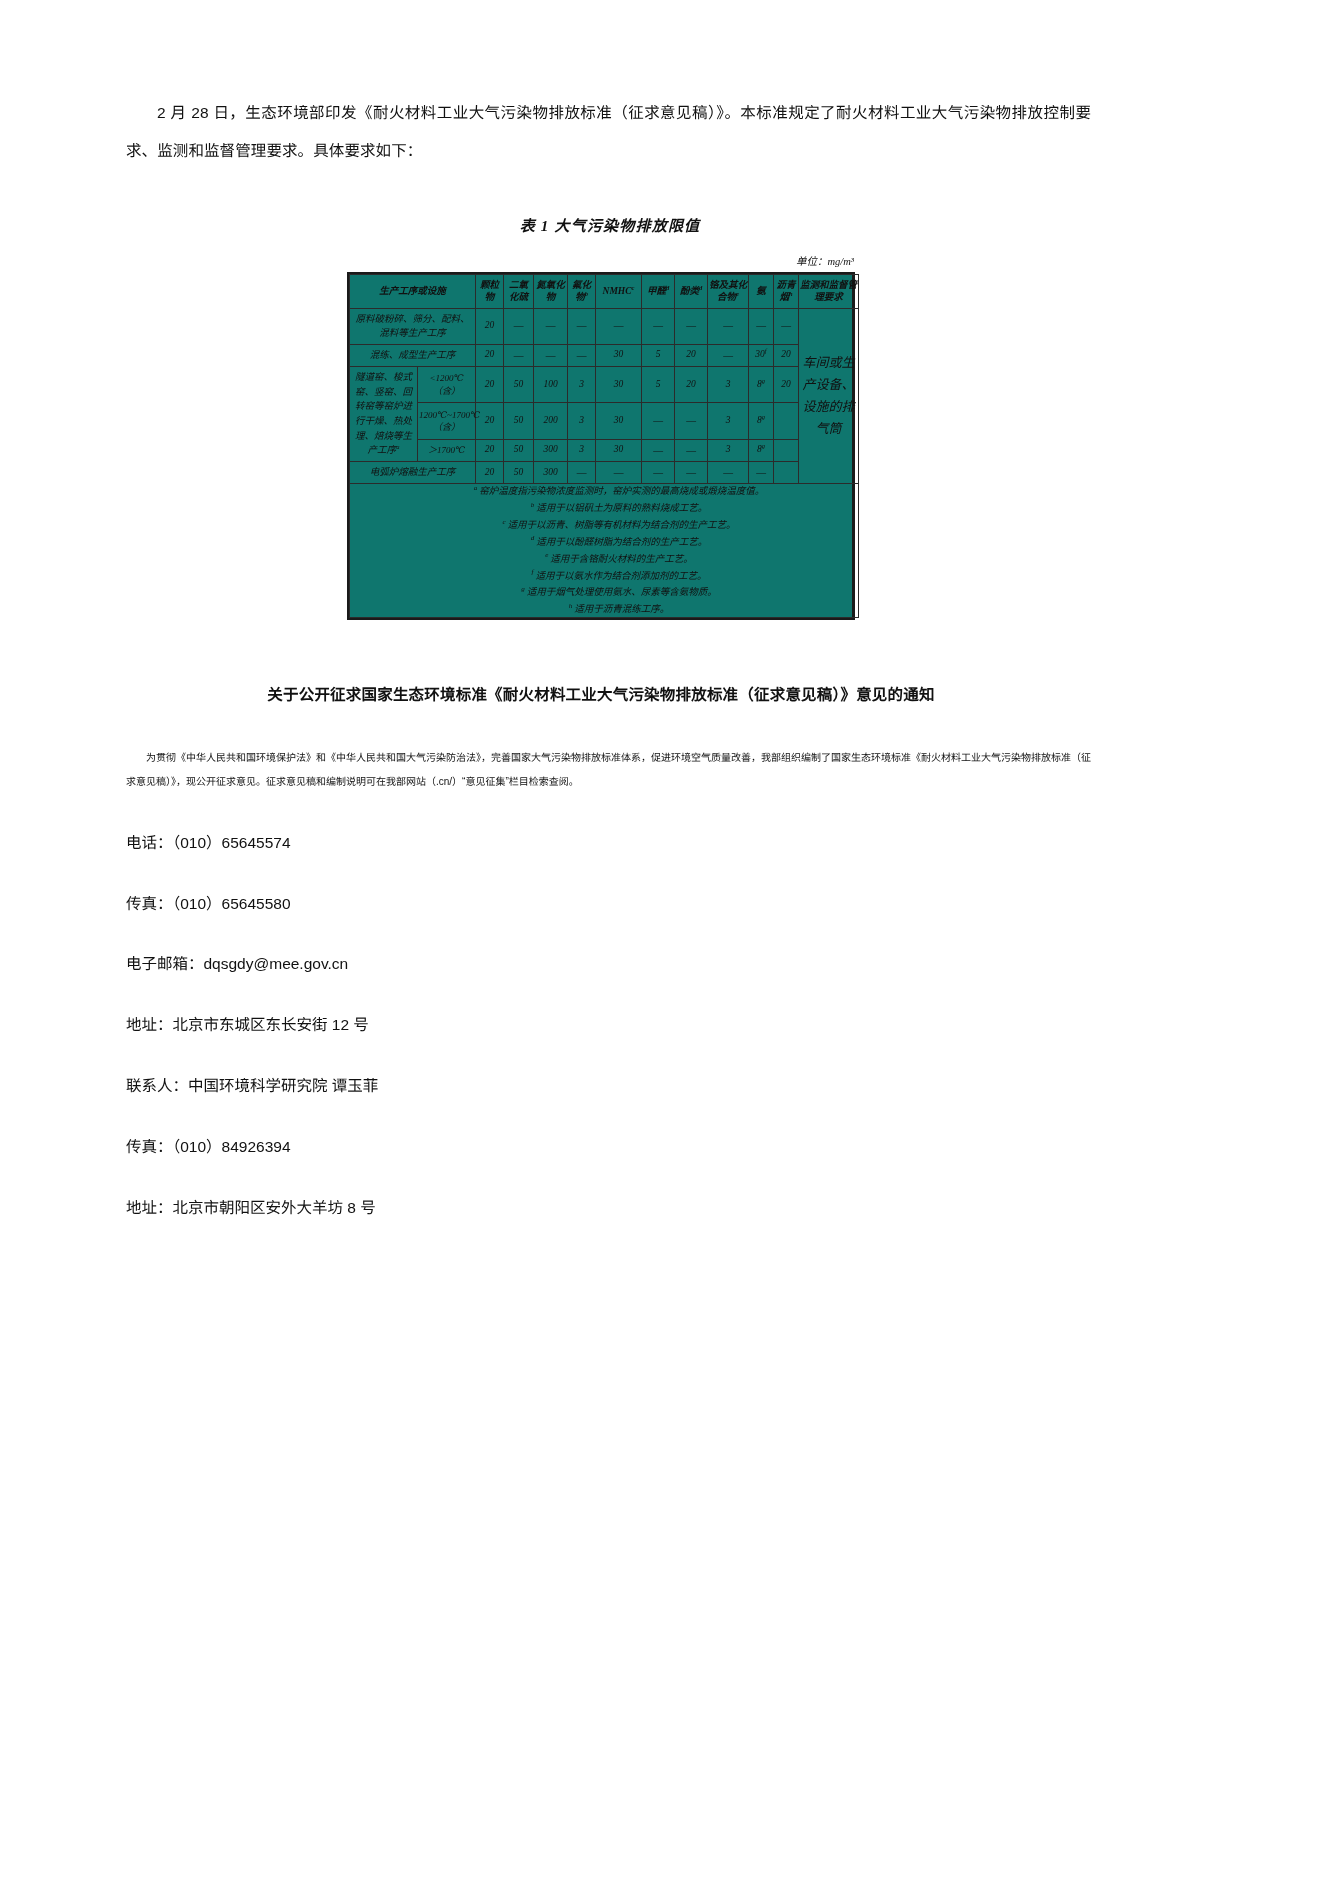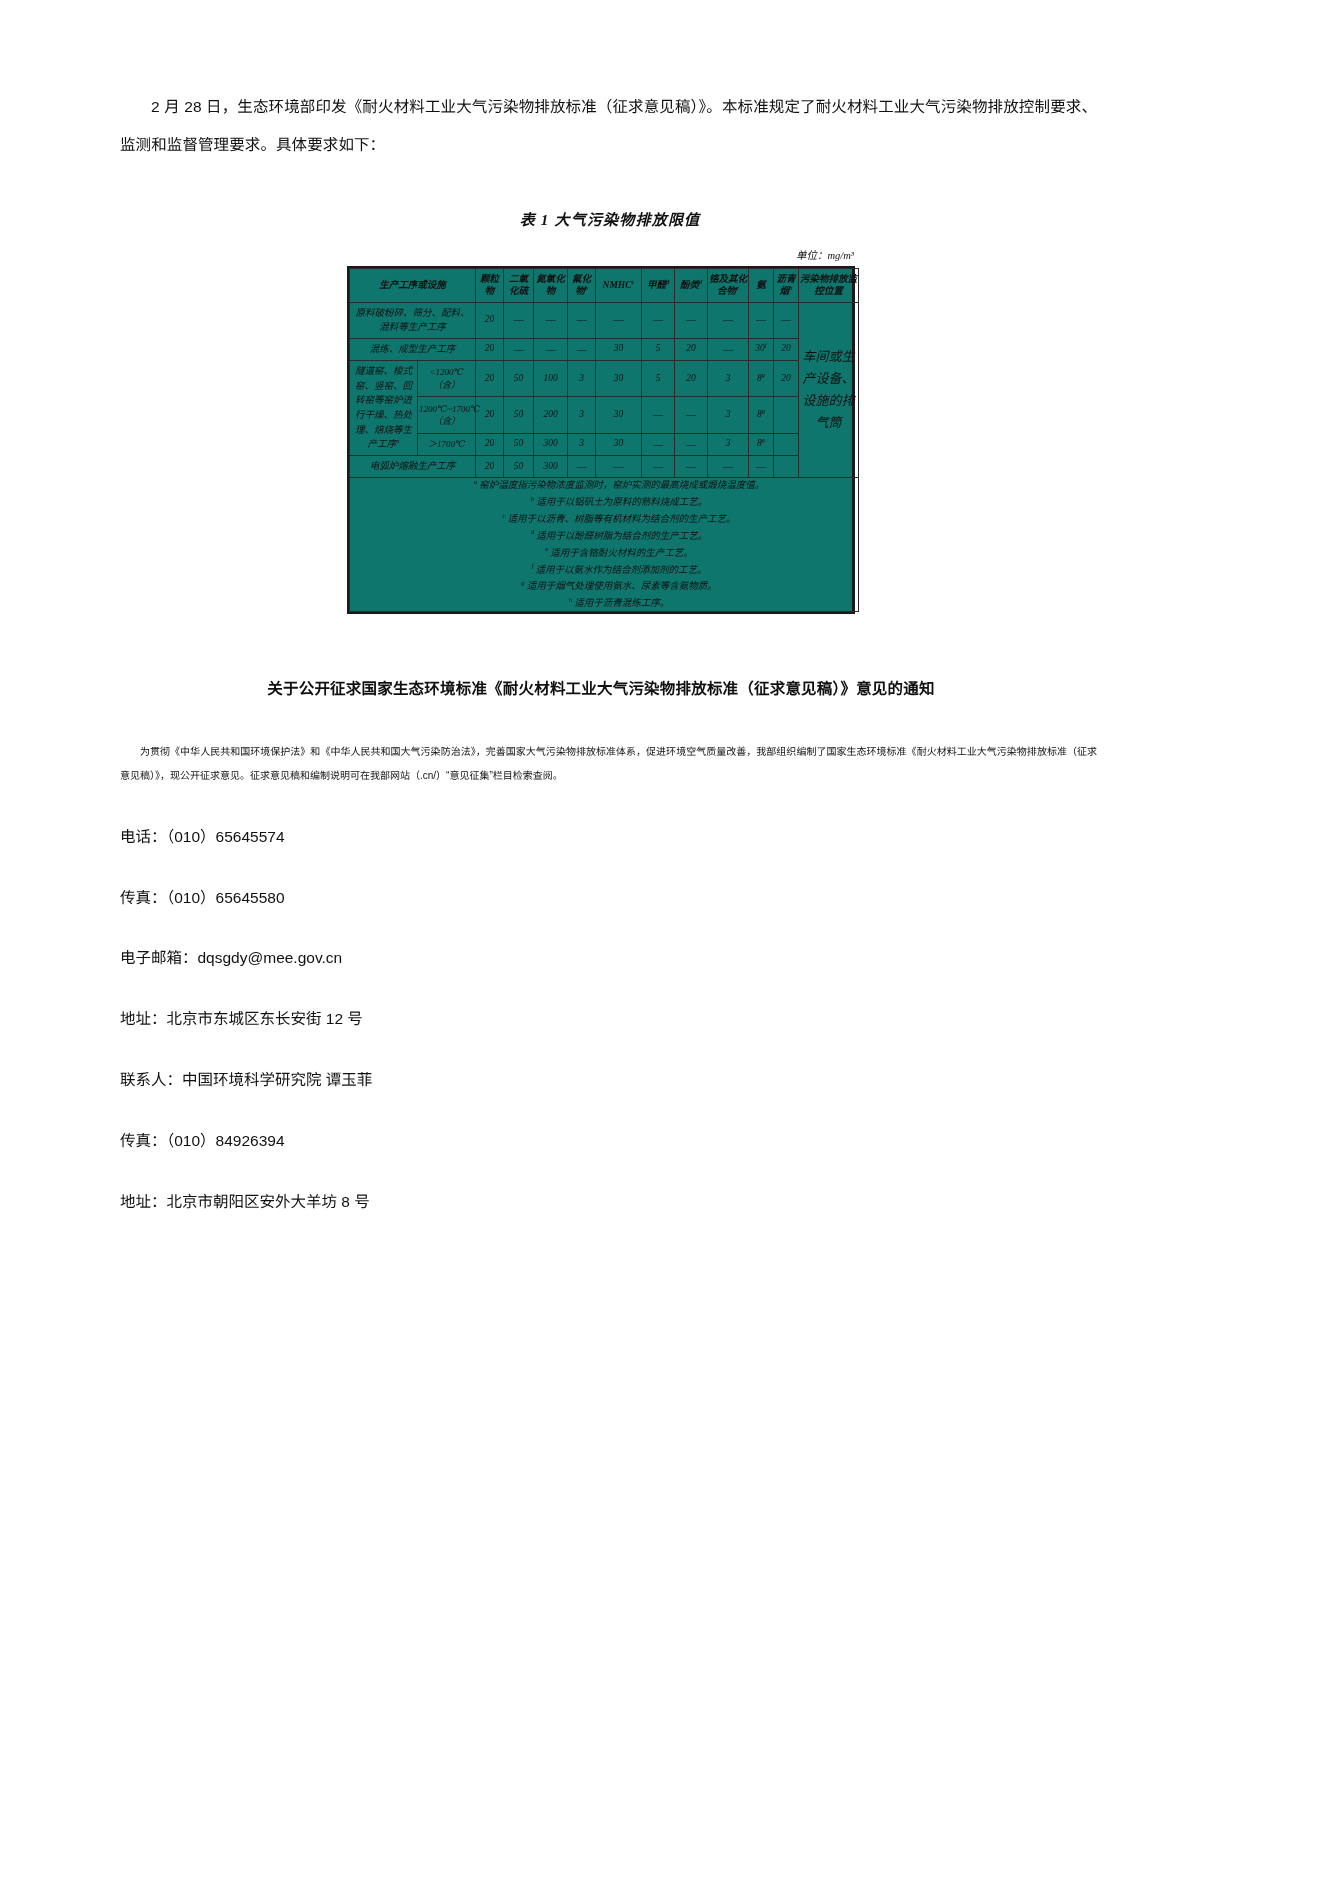--- a/index.html
+++ b/index.html
@@ -12,21 +12,21 @@
     min-height: 1889px;
     font-family: "Liberation Sans", "DejaVu Sans", sans-serif;
     color: #111111;
     -webkit-font-smoothing: antialiased;
   }
   .page {
     position: relative;
     width: 1202px;
     min-height: 1889px;
     box-sizing: border-box;
-    padding: 0;
+    padding: 6px;
   }
 
   
   .intro {
     margin: 0;
     padding: 88px 105px 0 120px;
     font-size: 15.5px;
     line-height: 2.45;
     text-align: justify;
     text-justify: inter-ideograph;
@@ -194,21 +194,21 @@
             <th>颗粒物</th>
             <th>二氧化硫</th>
             <th>氮氧化物</th>
             <th><span>氟化物</span><span class="sup">b</span></th>
             <th><span>NMHC</span><span class="sup">c</span></th>
             <th><span>甲醛</span><span class="sup">d</span></th>
             <th><span>酚类</span><span class="sup">d</span></th>
             <th><span>铬及其化合物</span><span class="sup">e</span></th>
             <th>氨</th>
             <th><span>沥青烟</span><span class="sup">h</span></th>
-            <th>污染物排放监控位置</th>
+            <th>监测和监督管理要求</th>
           </tr>
         </thead>
 
         <tbody>
 
           <tr>
             <td class="proc" colspan="2">原料破粉碎、筛分、配料、混料等生产工序</td>
             <td>20</td>
             <td class="dash">—</td>
             <td class="dash">—</td>

